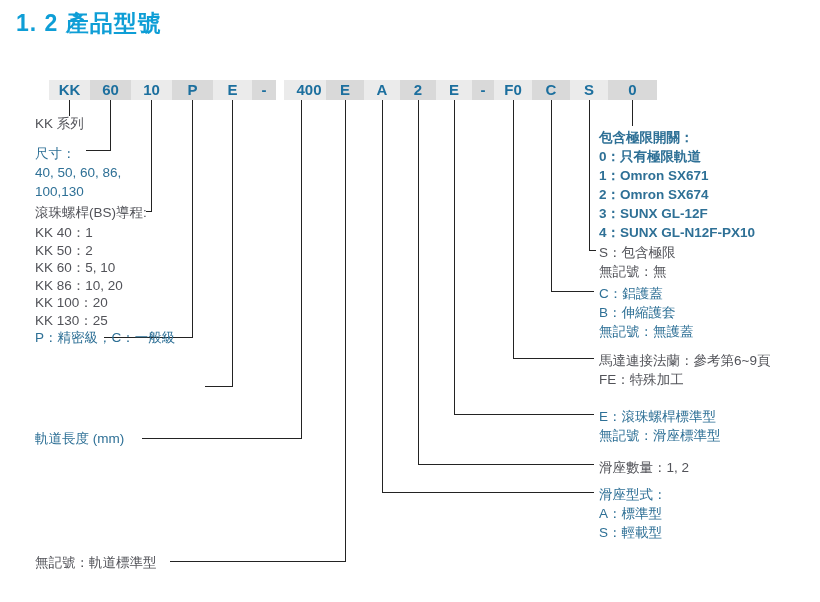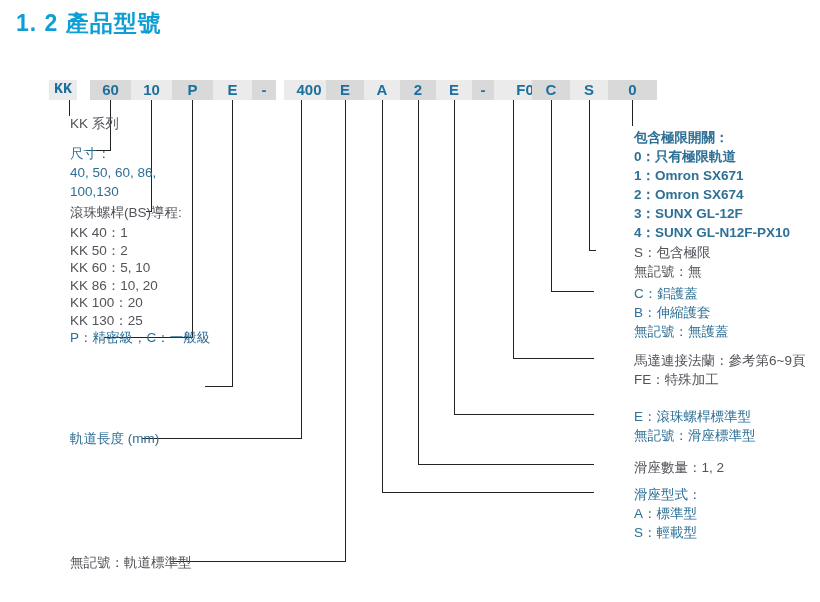--- a/index.html
+++ b/index.html
@@ -5,49 +5,49 @@
   html,body{margin:0;padding:0;background:#ffffff;}
   #page{position:relative;width:820px;height:602px;background:#ffffff;overflow:hidden;
         font-family:"Liberation Sans","DejaVu Sans",sans-serif;}
   #title{position:absolute;left:16px;top:8px;font-size:23px;font-weight:bold;color:#0e9ed6;letter-spacing:1px;}
   .seg{position:absolute;top:80px;height:20px;line-height:20px;text-align:center;
        font-size:15px;font-weight:bold;color:#1c6f9e;}
   .seg.light{background:#ebebeb;}
   .seg.dark{background:#d9d9d9;}
   .vline{position:absolute;width:1px;background:#232323;}
   .hline{position:absolute;height:1px;background:#232323;}
-  .txt{position:absolute;font-size:13.5px;white-space:nowrap;margin-left:35px;}
+  .txt{position:absolute;font-size:13.5px;white-space:nowrap;}
   .gray{color:#525359;}
   .blue{color:#2e7096;}
   .lh19 div{line-height:19px;}
   .lh195 div{line-height:19.5px;}
   .lh175 div{line-height:17.5px;}
   .lh176 div{line-height:17.6px;}
   .single{line-height:17px;}
 </style>
 </head>
 <body>
 
 <div id="page">
 
   <div id="title">1. 2 產品型號</div>
 
-  <div class="seg light" style="left:49px;width:28px;font-family:Liberation Mono, monospace;">KK</div>
+  <div class="seg light" style="left:49px;width:41px;">KK</div>
   <div class="seg dark" style="left:90px;width:41px;">60</div>
   <div class="seg light" style="left:131px;width:41px;">10</div>
   <div class="seg dark" style="left:172px;width:41px;">P</div>
   <div class="seg light" style="left:213px;width:39px;">E</div>
   <div class="seg dark" style="left:252px;width:24px;">-</div>
   <div class="seg light" style="left:284px;width:50px;">400</div>
   <div class="seg dark" style="left:326px;width:38px;">E</div>
   <div class="seg light" style="left:364px;width:36px;">A</div>
   <div class="seg dark" style="left:400px;width:36px;">2</div>
   <div class="seg light" style="left:436px;width:36px;">E</div>
   <div class="seg dark" style="left:472px;width:22px;">-</div>
-  <div class="seg light" style="left:494px;width:38px;padding-left:12px;">F0</div>
+  <div class="seg light" style="left:494px;width:38px;">F0</div>
   <div class="seg dark" style="left:532px;width:38px;">C</div>
   <div class="seg light" style="left:570px;width:38px;">S</div>
   <div class="seg dark" style="left:608px;width:49px;">0</div>
 
   <div class="vline" style="left:69px;top:100px;height:16px;"></div>
   <div class="vline" style="left:110px;top:100px;height:50px;"></div>
   <div class="vline" style="left:151px;top:100px;height:111px;"></div>
   <div class="vline" style="left:192px;top:100px;height:237px;"></div>
   <div class="vline" style="left:232px;top:100px;height:286px;"></div>
   <div class="vline" style="left:301px;top:100px;height:338px;"></div>

